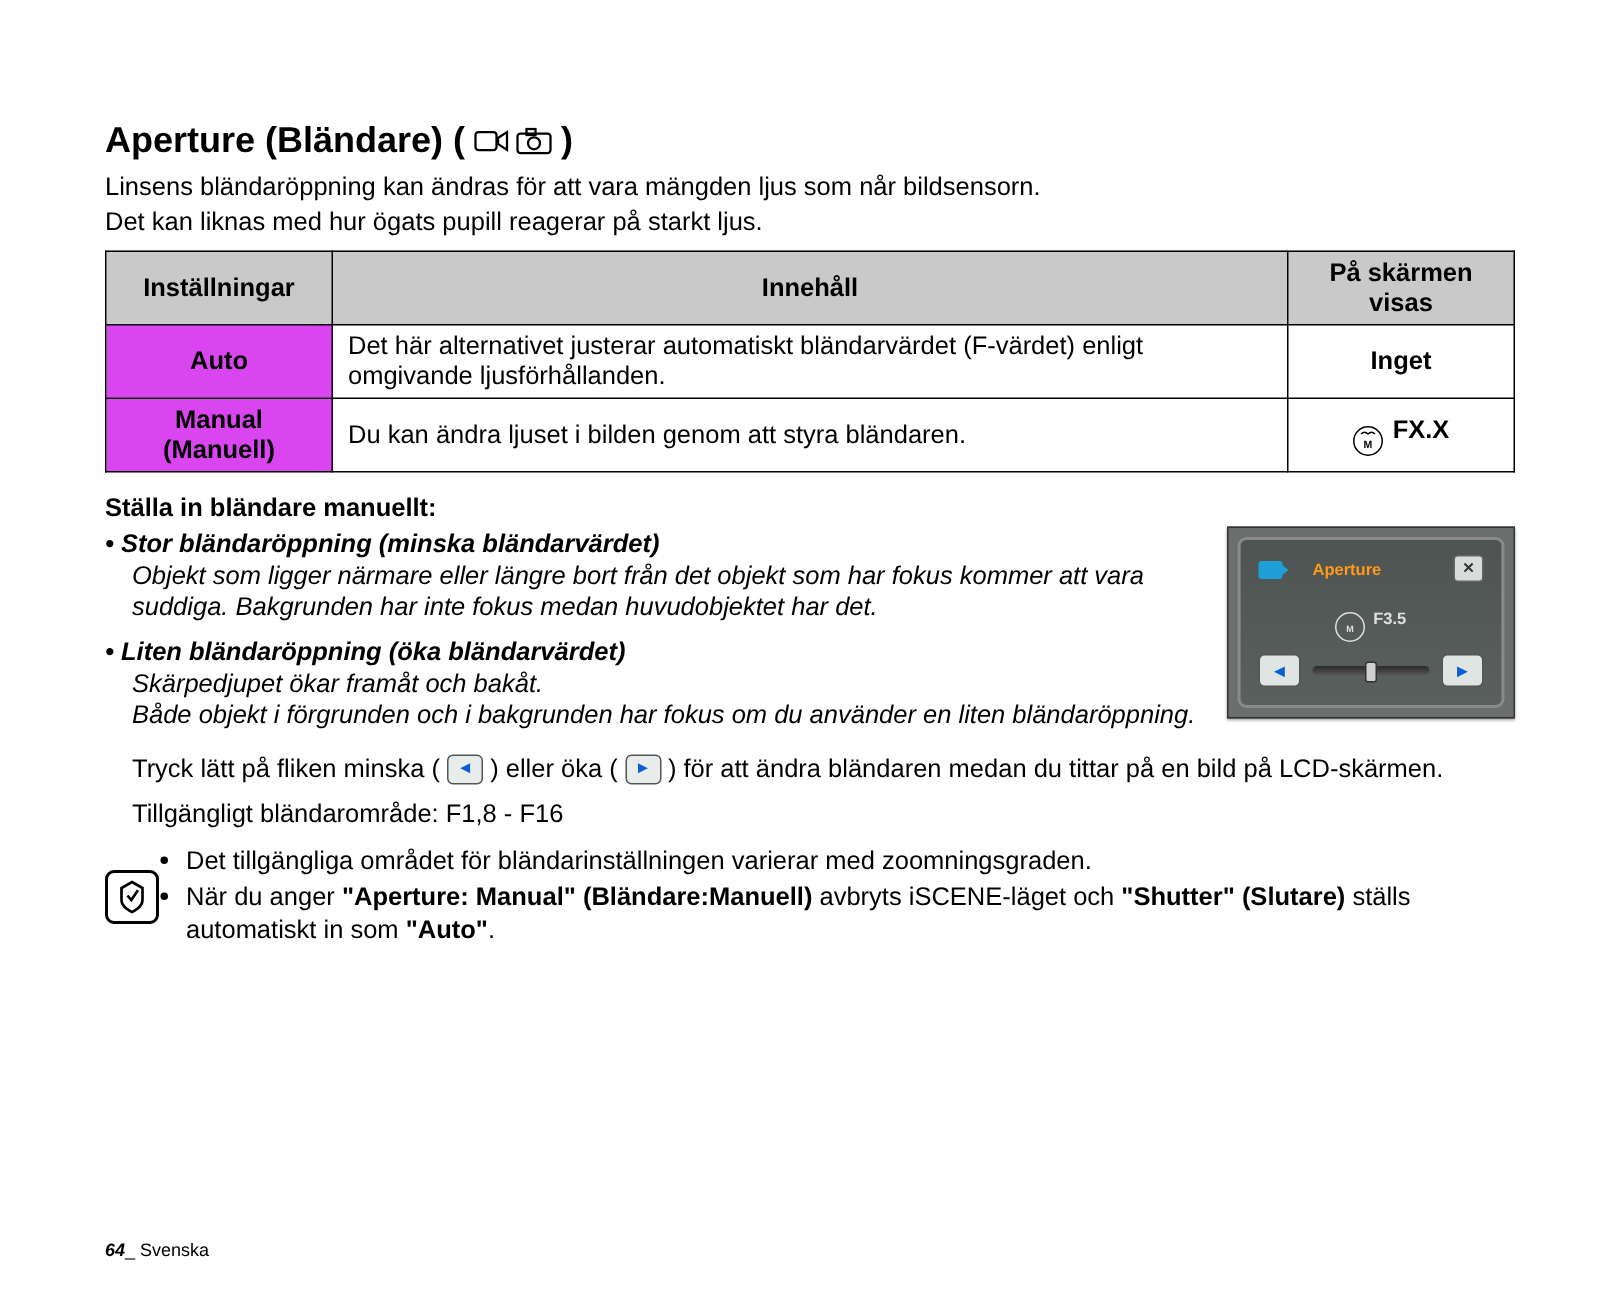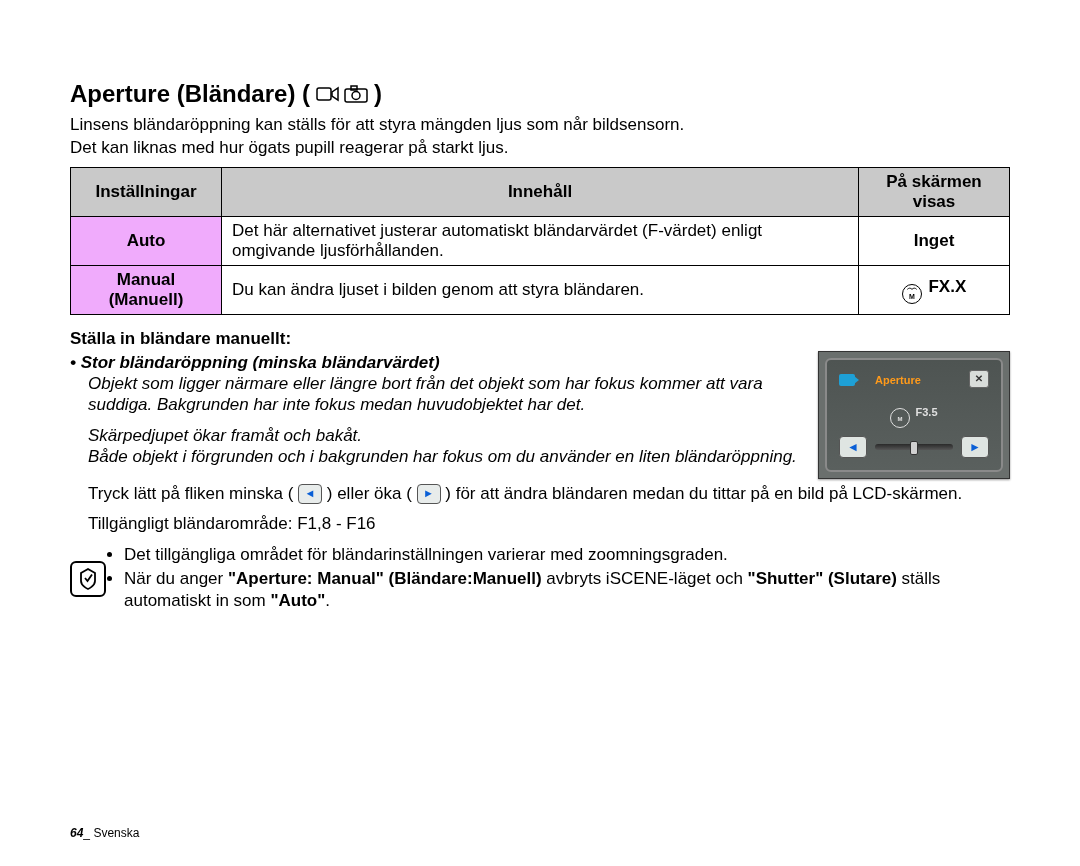--- a/index.html
+++ b/index.html
@@ -52,21 +52,21 @@
     border: 1px solid #000;
     padding: 4px 10px;
     vertical-align: middle;
   }
   table.settings th {
     background: #c9c9c9;
     font-weight: bold;
     text-align: center;
   }
   table.settings td.row-h {
-    background: #f0abfc;
+    background: #d946ef;
     font-weight: bold;
     text-align: center;
     white-space: pre-line;
   }
   table.settings td.disp {
     text-align: center;
     font-weight: bold;
   }
   .mcircle {
     display: inline-flex;
@@ -234,21 +234,21 @@
         <svg viewBox="0 0 24 20">
             <rect x="1" y="5" width="22" height="13" rx="2" fill="none" stroke="#000" stroke-width="1.5"></rect>
             <circle cx="12" cy="11.5" r="4" fill="none" stroke="#000" stroke-width="1.5"></circle>
             <rect x="7" y="2" width="6" height="4" fill="none" stroke="#000" stroke-width="1.5"></rect>
           </svg>
       </span>
     </span>
     <span>)</span>
   </h1>
 
-  <p class="intro">Linsens bländaröppning kan ställs för att styra mängden ljus som når bildsensorn.</p>
+  <p class="intro">Linsens bländaröppning kan ändras för att vara mängden ljus som når bildsensorn.</p>
   <p class="intro">Det kan liknas med hur ögats pupill reagerar på starkt ljus.</p>
 
   <table class="settings">
     <tbody>
         <tr>
       <th style="width:130px">Inställningar</th>
       <th>Innehåll</th>
       <th style="width:130px">På skärmen visas</th>
     </tr>
     <tr>
@@ -276,20 +276,21 @@
   <div class="section-sub">Ställa in bländare manuellt:</div>
 
   <div class="two-col">
     <div class="textcol">
       <ul class="bullets">
         <li>
           <span class="bhead">Stor bländaröppning (minska bländarvärdet)</span>
           <span class="bbody">Objekt som ligger närmare eller längre bort från det objekt som har fokus kommer att vara suddiga. Bakgrunden har inte fokus medan huvudobjektet har det.</span>
         </li>
         <li>
+          <span class="bhead">Liten bländaröppning (öka bländarvärdet)</span>
           <span class="bbody" style="white-space:pre-line">Skärpedjupet ökar framåt och bakåt.
 Både objekt i förgrunden och i bakgrunden har fokus om du använder en liten bländaröppning.</span>
         </li>
       </ul>
     </div>
 
     <div class="lcd">
       <div class="inner">
         <div class="titlebar">
           <span class="cam"></span>

